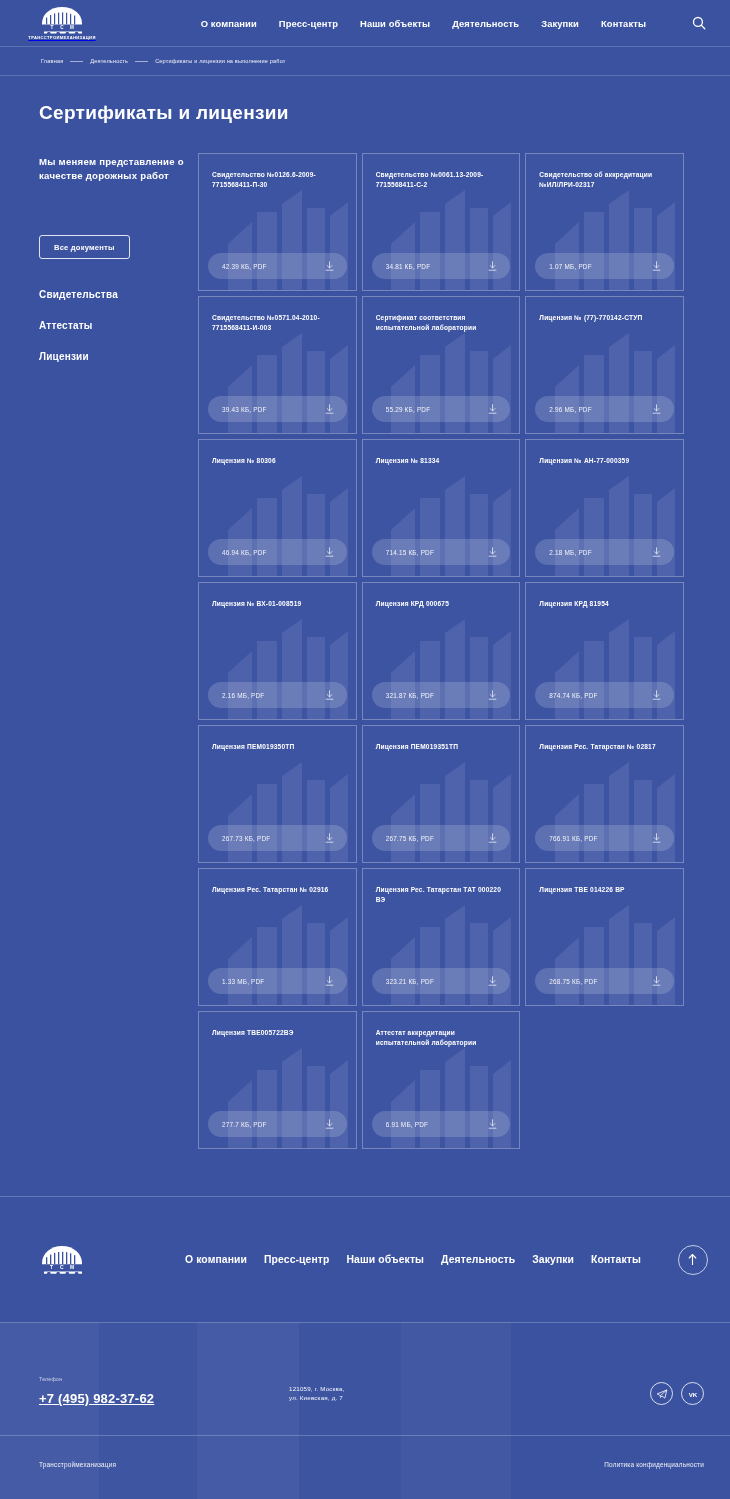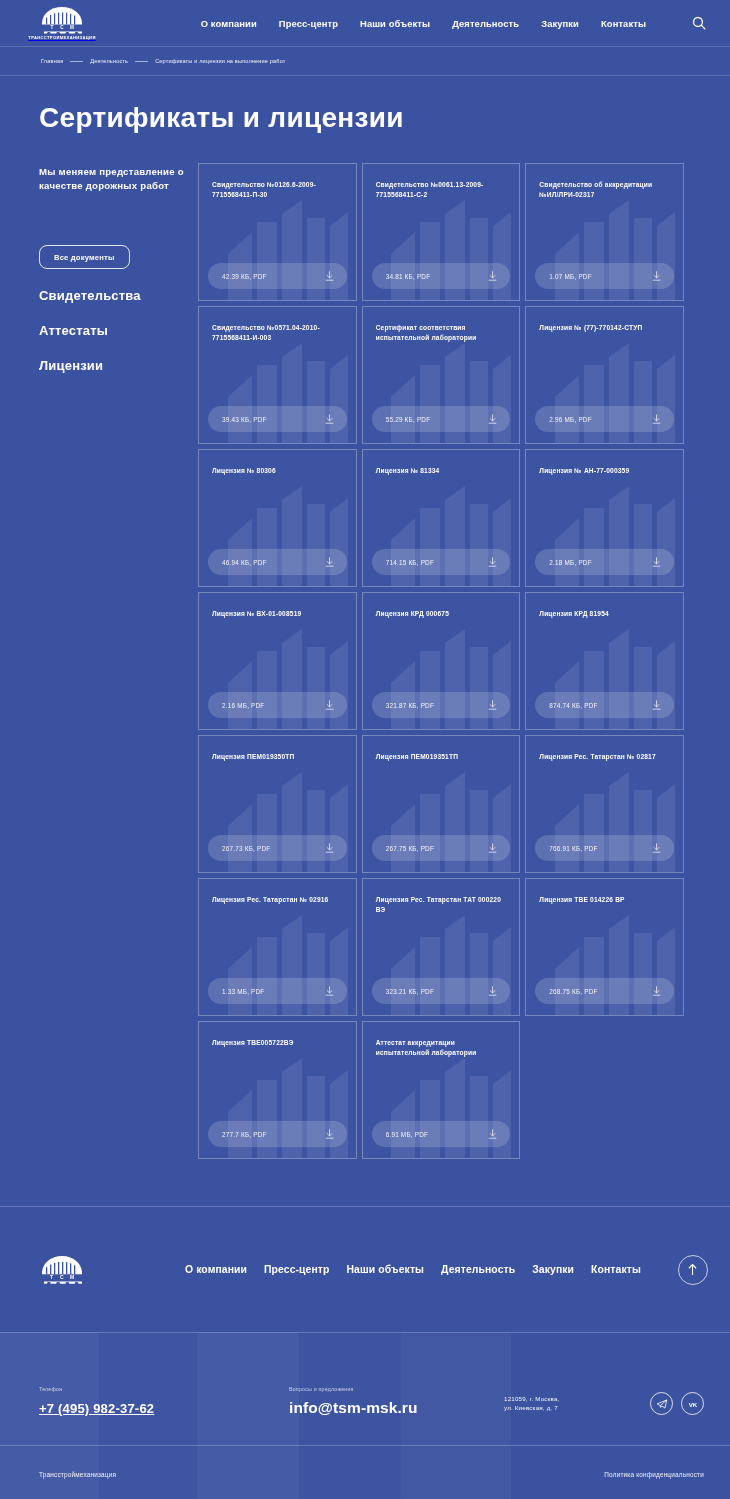--- a/index.html
+++ b/index.html
@@ -71,21 +71,21 @@
     letter-spacing: 0.15px;
   }
   .crumb-sep {
     width: 13px; height: 1px;
     background: rgba(255,255,255,0.55);
     display: inline-block;
   }
 
   
   .page-title {
-    font-size: 28px;
+    font-size: 19px;
     font-weight: 700;
     letter-spacing: 0.3px;
     padding: 26px 0 0 39px;
     color: #ffffff;
   }
 
   
   .content {
     display: flex;
     padding: 29px 46px 0 39px;
@@ -96,34 +96,34 @@
     font-size: 9.6px;
     font-weight: 700;
     line-height: 1.45;
     letter-spacing: 0.25px;
     color: #ffffff;
     margin-bottom: 52px;
   }
   .filter-pill {
     display: inline-block;
     border: 1px solid rgba(255,255,255,0.85);
-    border-radius: 8px;
+    border-radius: 3px;
     padding: 7px 14px 6px;
     font-size: 7.6px;
     font-weight: 700;
     letter-spacing: 0.2px;
     color: #ffffff;
     background: none;
     cursor: pointer;
     font-family: inherit;
-    margin-bottom: 19px;
+    margin-bottom: 30px;
   }
   .filter-link {
     display: block;
-    font-size: 13px;
+    font-size: 10px;
     font-weight: 700;
     color: #ffffff;
     text-decoration: none;
     letter-spacing: 0.2px;
     margin-bottom: 20px;
   }
 
   
   .grid {
     flex: 1;
@@ -799,24 +799,20 @@
     </button>
   </nav>
 </div>
 
 <div class="contact-band">
   <div class="contact-col col-phone">
     <div class="contact-label">Телефон</div>
     <a class="contact-phone" href="#">+7 (495) 982-37-62</a>
   </div>
 
-  <div class="contact-col col-email">
-    <div class="contact-label">Вопросы и предложения</div>
-    <a class="contact-email" href="#">info@tsm-msk.ru</a>
-  </div>
 
   <div class="col-address">
     <div>121059, г. Москва,</div>
     <div>ул. Киевская, д. 7</div>
   </div>
 
   <div class="socials">
     <a class="social" href="#">
       <svg width="12" height="12" viewBox="0 0 14 14">
         <path d="M1.4 6.9 L12.6 2.3 L10.4 11.8 L6.9 9.3 L5.2 11.1 L5.1 8.9 Z" fill="none" stroke="#ffffff" stroke-width="0.95" stroke-linejoin="round"></path>

